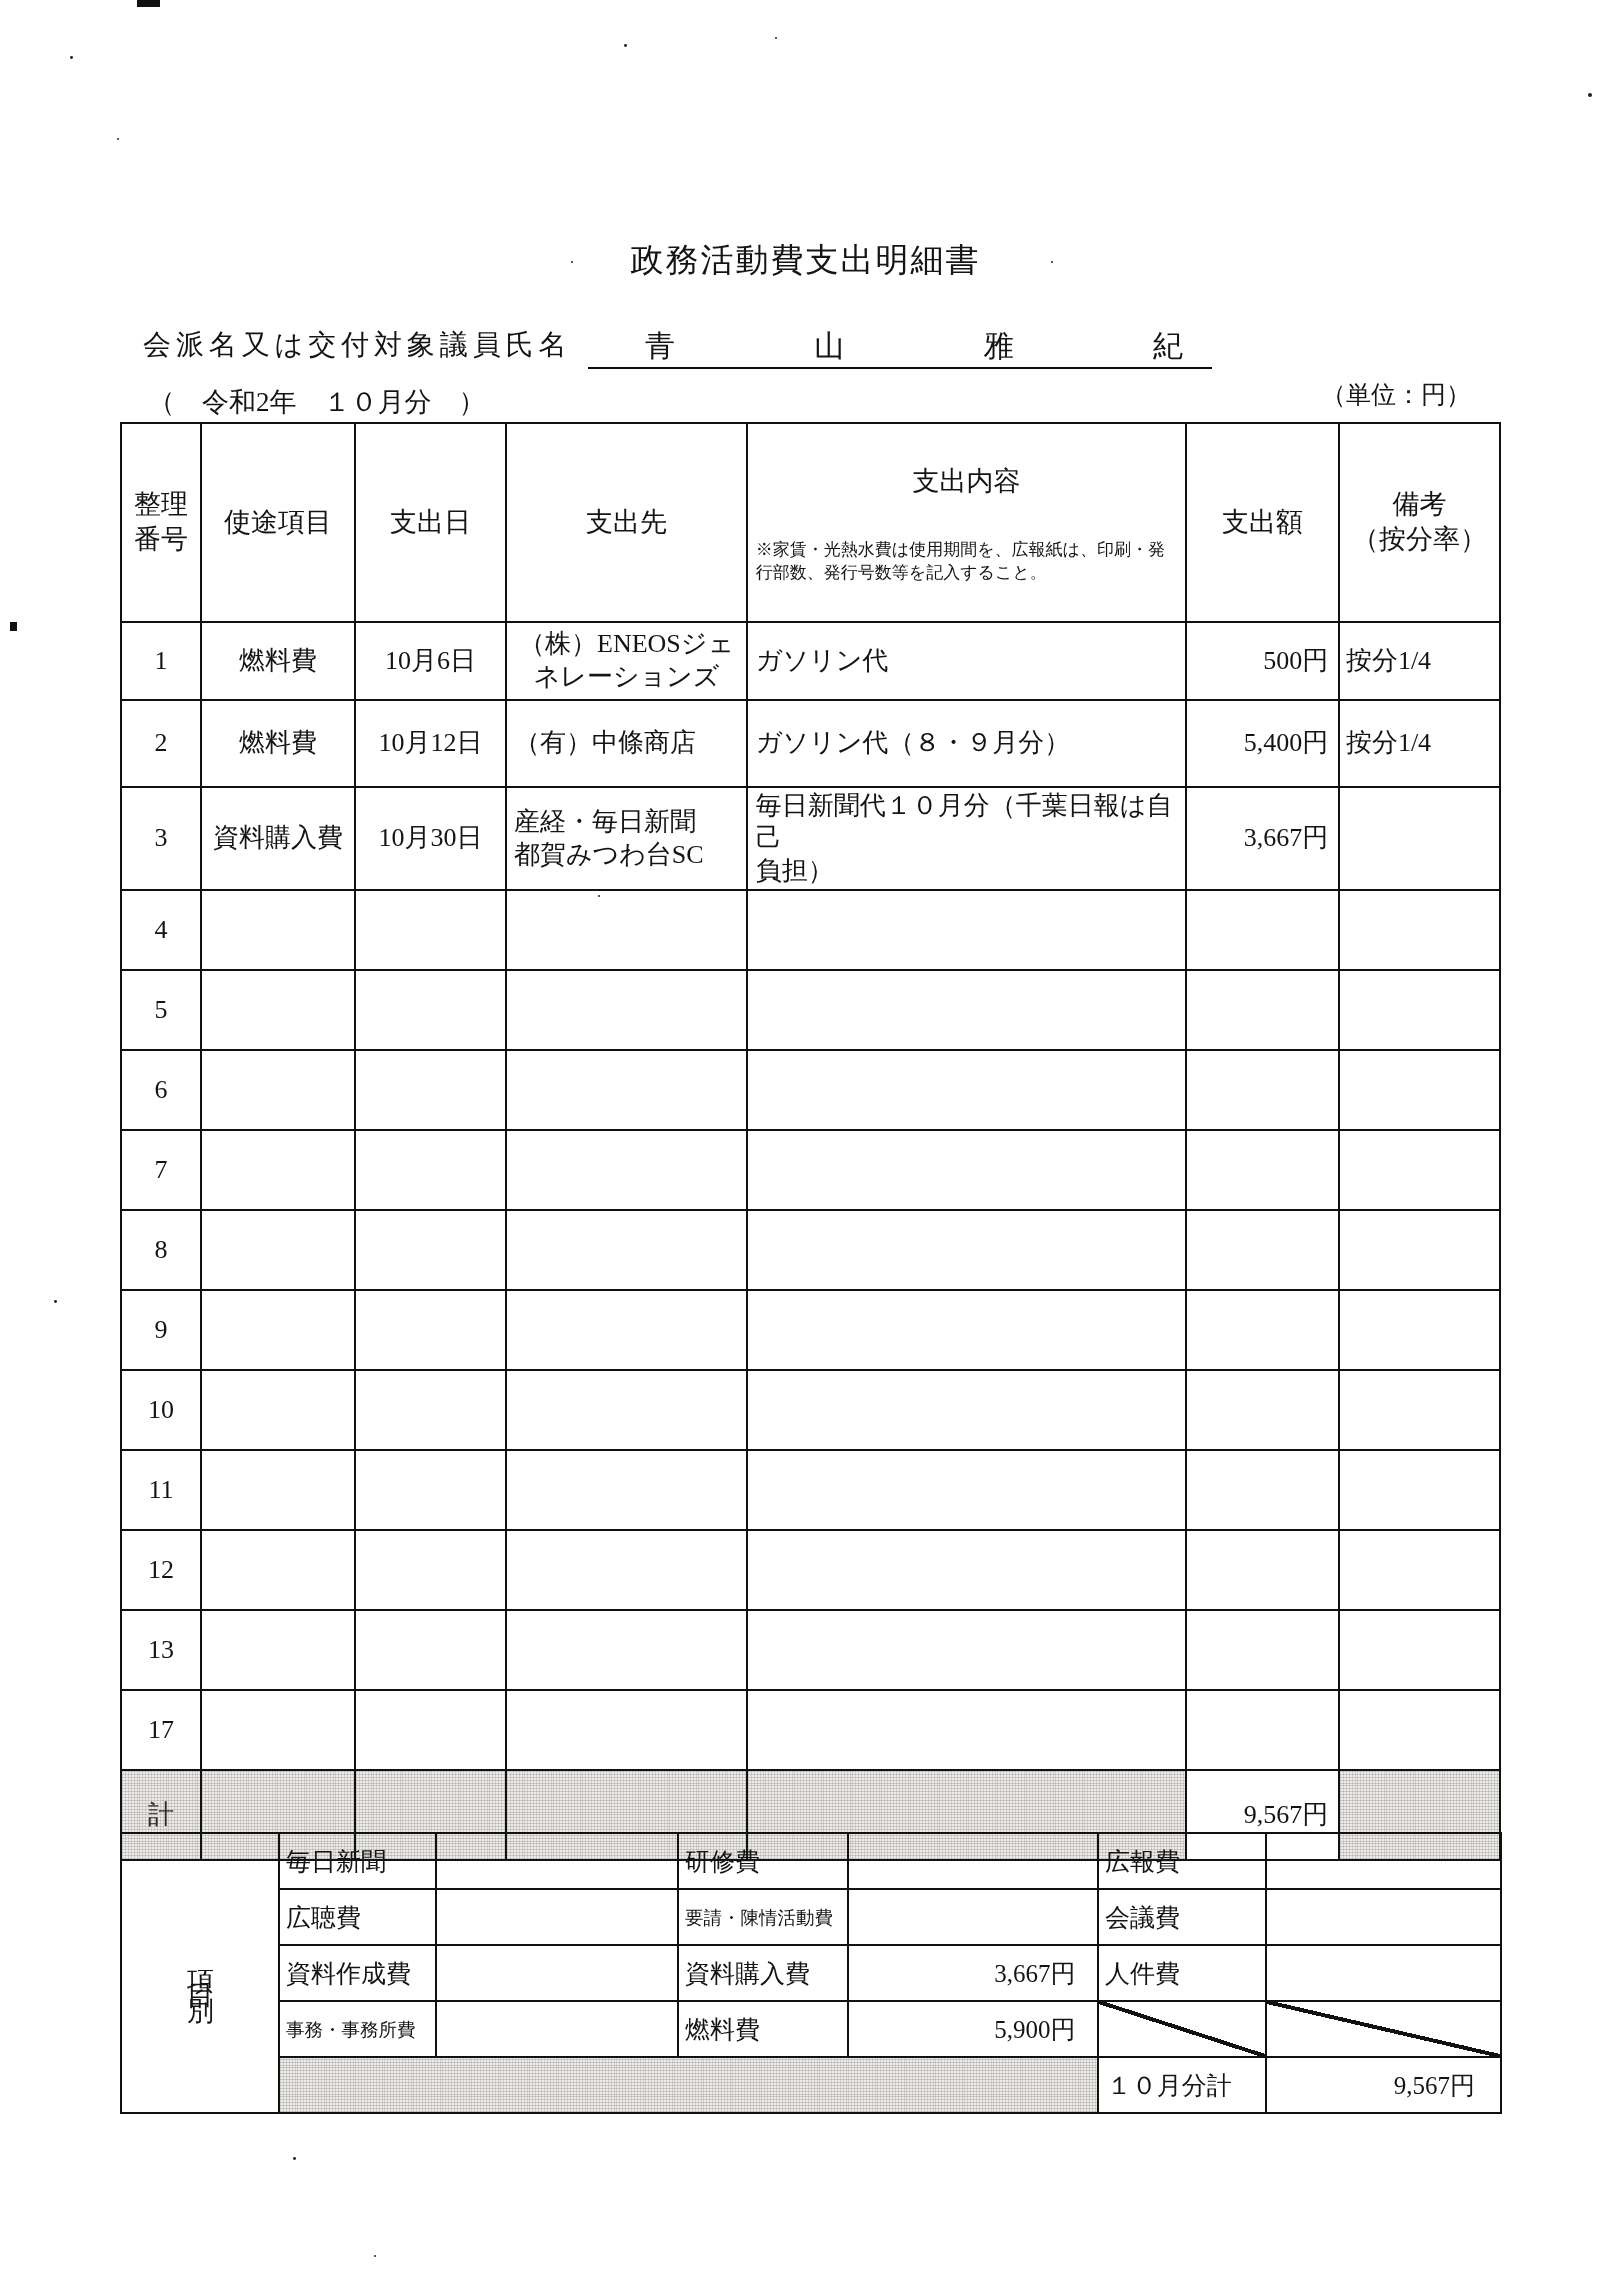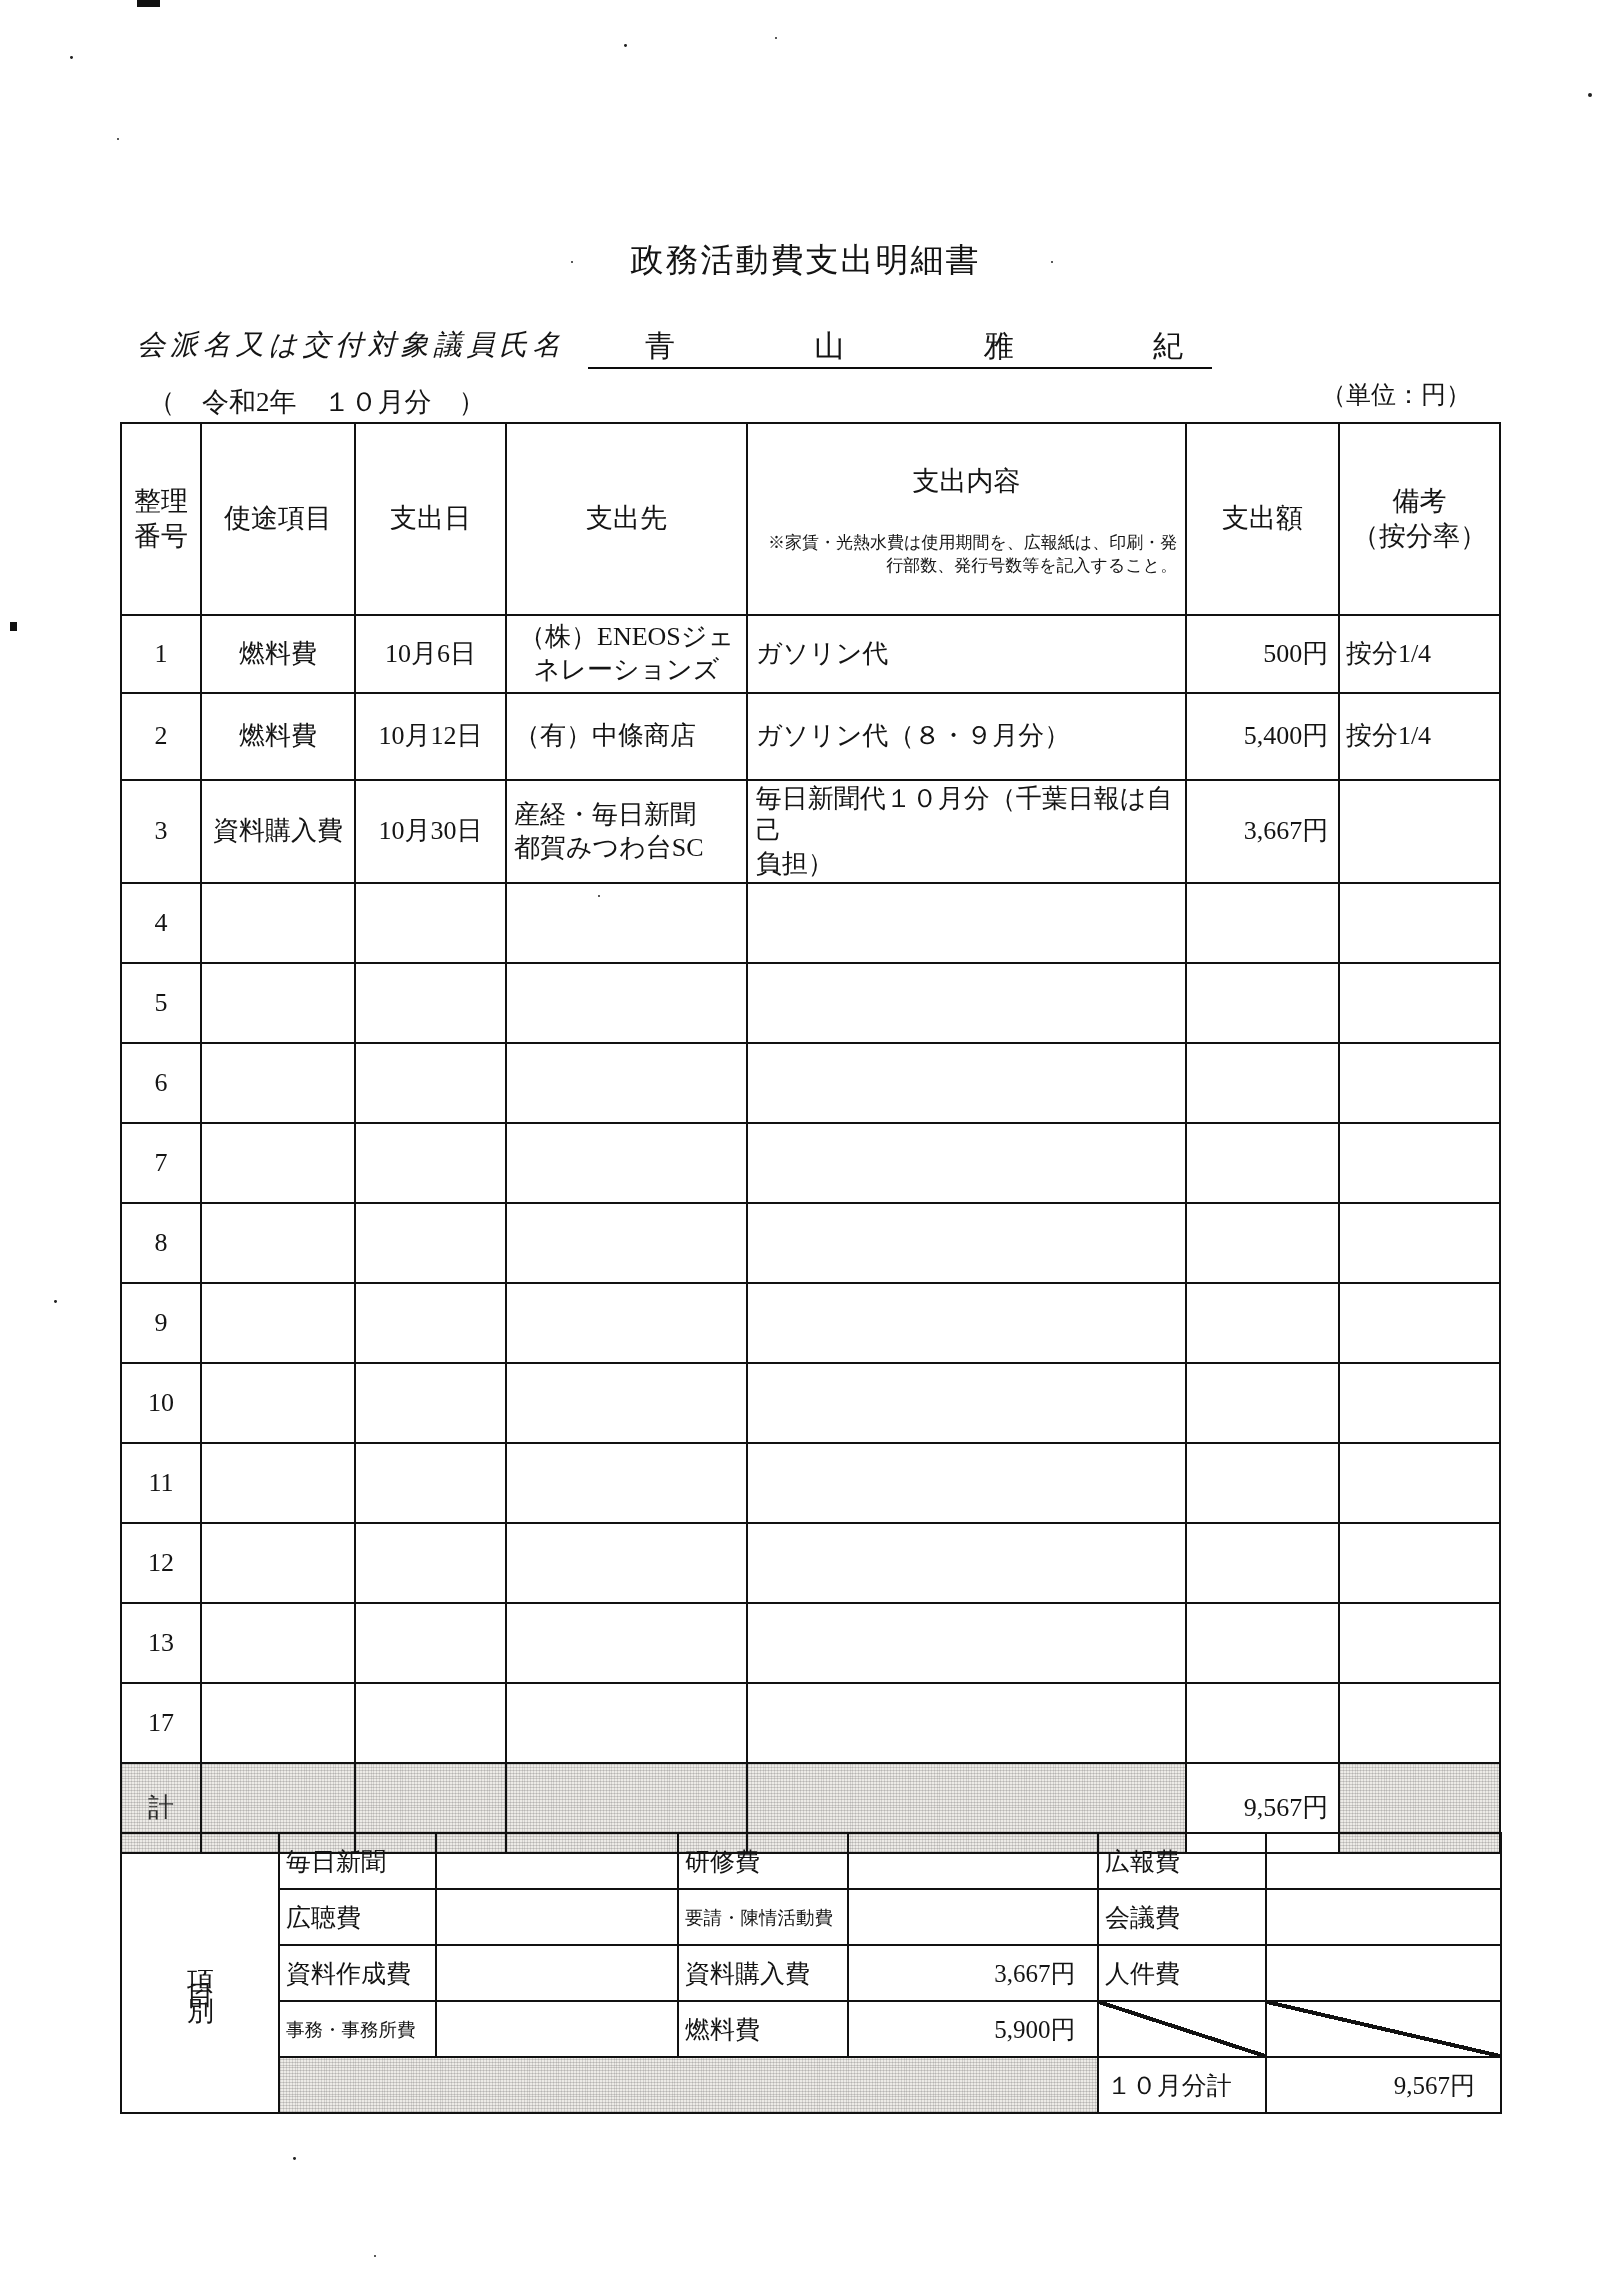--- a/index.html
+++ b/index.html
@@ -10,21 +10,21 @@
     -webkit-font-smoothing:antialiased;
   }
   .page{position:absolute;inset:0;background:#fff;}
 
   
   .doc-title{
     position:absolute;top:238px;left:0;width:1611px;
     text-align:center;font-size:33px;letter-spacing:2px;font-weight:500;
     white-space:pre;
   }
-  .name-line{position:absolute;top:326px;left:137px;height:45px;font-style:italic;}
+  .name-line{position:absolute;top:326px;left:143px;height:45px;}
   .name-label{font-size:28px;letter-spacing:4.9px;}
   .name-underline{
     position:absolute;top:326px;left:588px;width:624px;height:43px;
     border-bottom:2.9px solid #0c0c0c;
     display:flex;justify-content:space-between;
     padding:0 29px 0 57px;box-sizing:border-box;
     font-size:30px;
   }
   .period-line{position:absolute;top:384px;left:148px;font-size:27px;white-space:pre;}
   .unit-note{position:absolute;top:378px;left:1321px;font-size:25px;white-space:pre;}
@@ -34,21 +34,21 @@
   td,th{border:2px solid #111;font-weight:normal;overflow:hidden;box-sizing:border-box;}
 
   
   .main-table{
     position:absolute;left:120px;top:422px;width:1379px;
     border:2.9px solid #0d0d0d;
   }
   .main-table thead th{height:140px;font-size:27px;vertical-align:middle;text-align:center;white-space:pre-line;line-height:1.3;}
   .th-desc{padding:3.9px 7.8px 2px 7.8px;vertical-align:top;}
   .desc-title{font-size:27px;line-height:1.2;margin-top:2px;}
-  .desc-note{font-size:17px;text-align:right;line-height:1.3;margin-top:0;letter-spacing:0px;font-family:Liberation Serif, serif;}
+  .desc-note{font-size:17px;text-align:left;line-height:1.3;margin-top:7px;letter-spacing:0px;font-family:Liberation Serif, serif;}
   .main-table tbody tr{height:80px;}
   .main-table tbody tr:nth-child(1){height:78px;}
   .main-table tbody tr:nth-child(2){height:87px;}
   .main-table tbody tr:nth-child(3){height:90px;}
   .main-table td{font-size:26px;vertical-align:middle;line-height:1.25;}
   .c-no{text-align:center;}
   .c-item{text-align:center;letter-spacing:0px;}
   .c-date{text-align:center;}
   .c-payee{text-align:left;padding:2px 7px;white-space:pre-line;}
   .c-desc{text-align:left;padding:2px 7.8px;white-space:pre-line;font-size:25px;}

